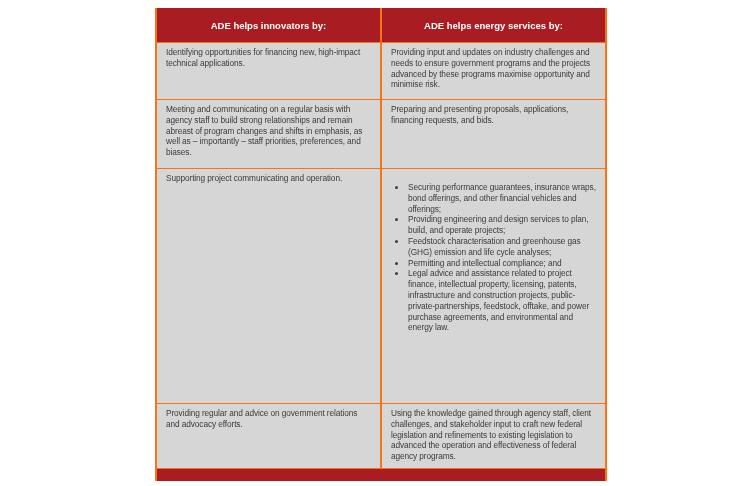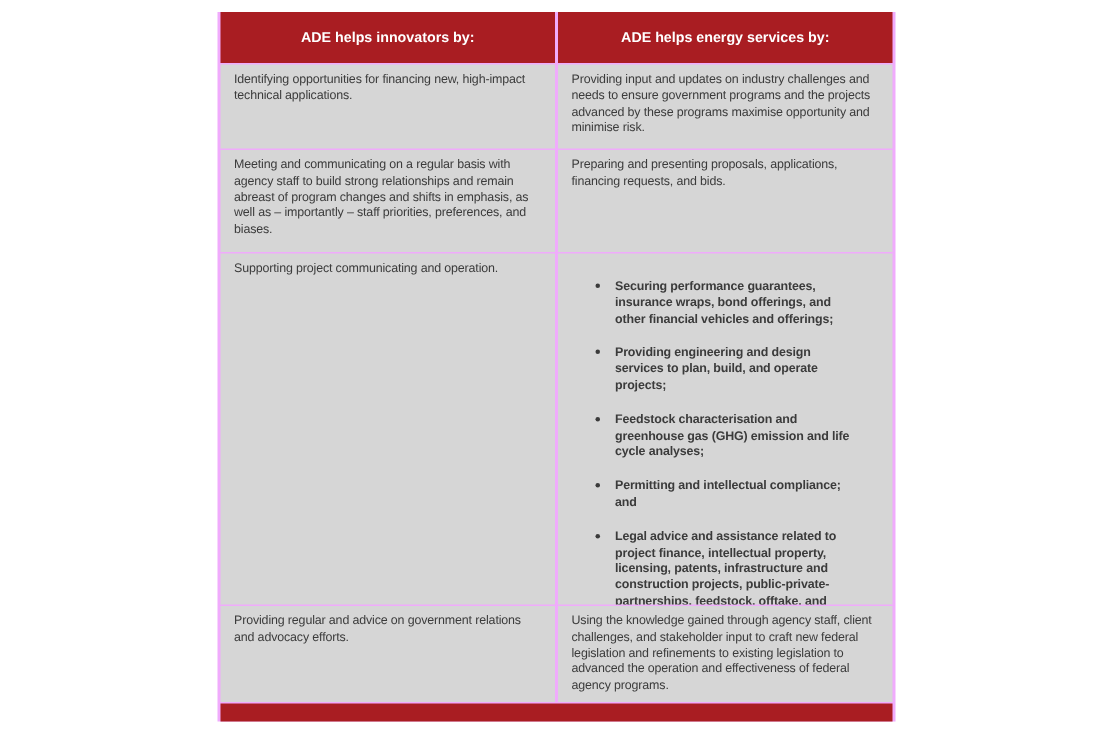--- a/index.html
+++ b/index.html
@@ -6,23 +6,23 @@
   html, body { margin: 0; padding: 0; }
   body {
     width: 741px; height: 486px;
     background: #ffffff;
     position: relative;
     font-family: "Liberation Sans", sans-serif;
     overflow: hidden;
   }
   .ade-table {
     position: absolute;
-    left: 145px; top: 8px;
+    left: 155px; top: 8px;
     width: 452px; height: 473px;
-    background: #f0abfc;
+    background: #f97316;
     display: grid;
     grid-template-columns: 1fr 1fr;
     grid-template-rows: 34px 56px 68px 1fr 64px 12px;
     column-gap: 2px;
     row-gap: 1px;
     padding: 0 2px;
   }
   .hdr-cell {
     background: #A91D22;
     color: #ffffff;
@@ -40,23 +40,22 @@
     line-height: 10.8px;
     letter-spacing: -0.1px;
     padding: 4px 8px 4px 9px;
     overflow: hidden;
   }
   ul.bullets {
     margin: 9px 0 0 0;
     padding-left: 16px;
   }
   ul.bullets li {
-    margin: 12px;
+    margin: 0;
     padding-left: 1px;
-    font-weight: bold;
   }
   .footer-bar {
     grid-column: 1 / -1;
     background: #A91D22;
   }
 </style>
 </head>
 <body>
 
 <div class="ade-table">

